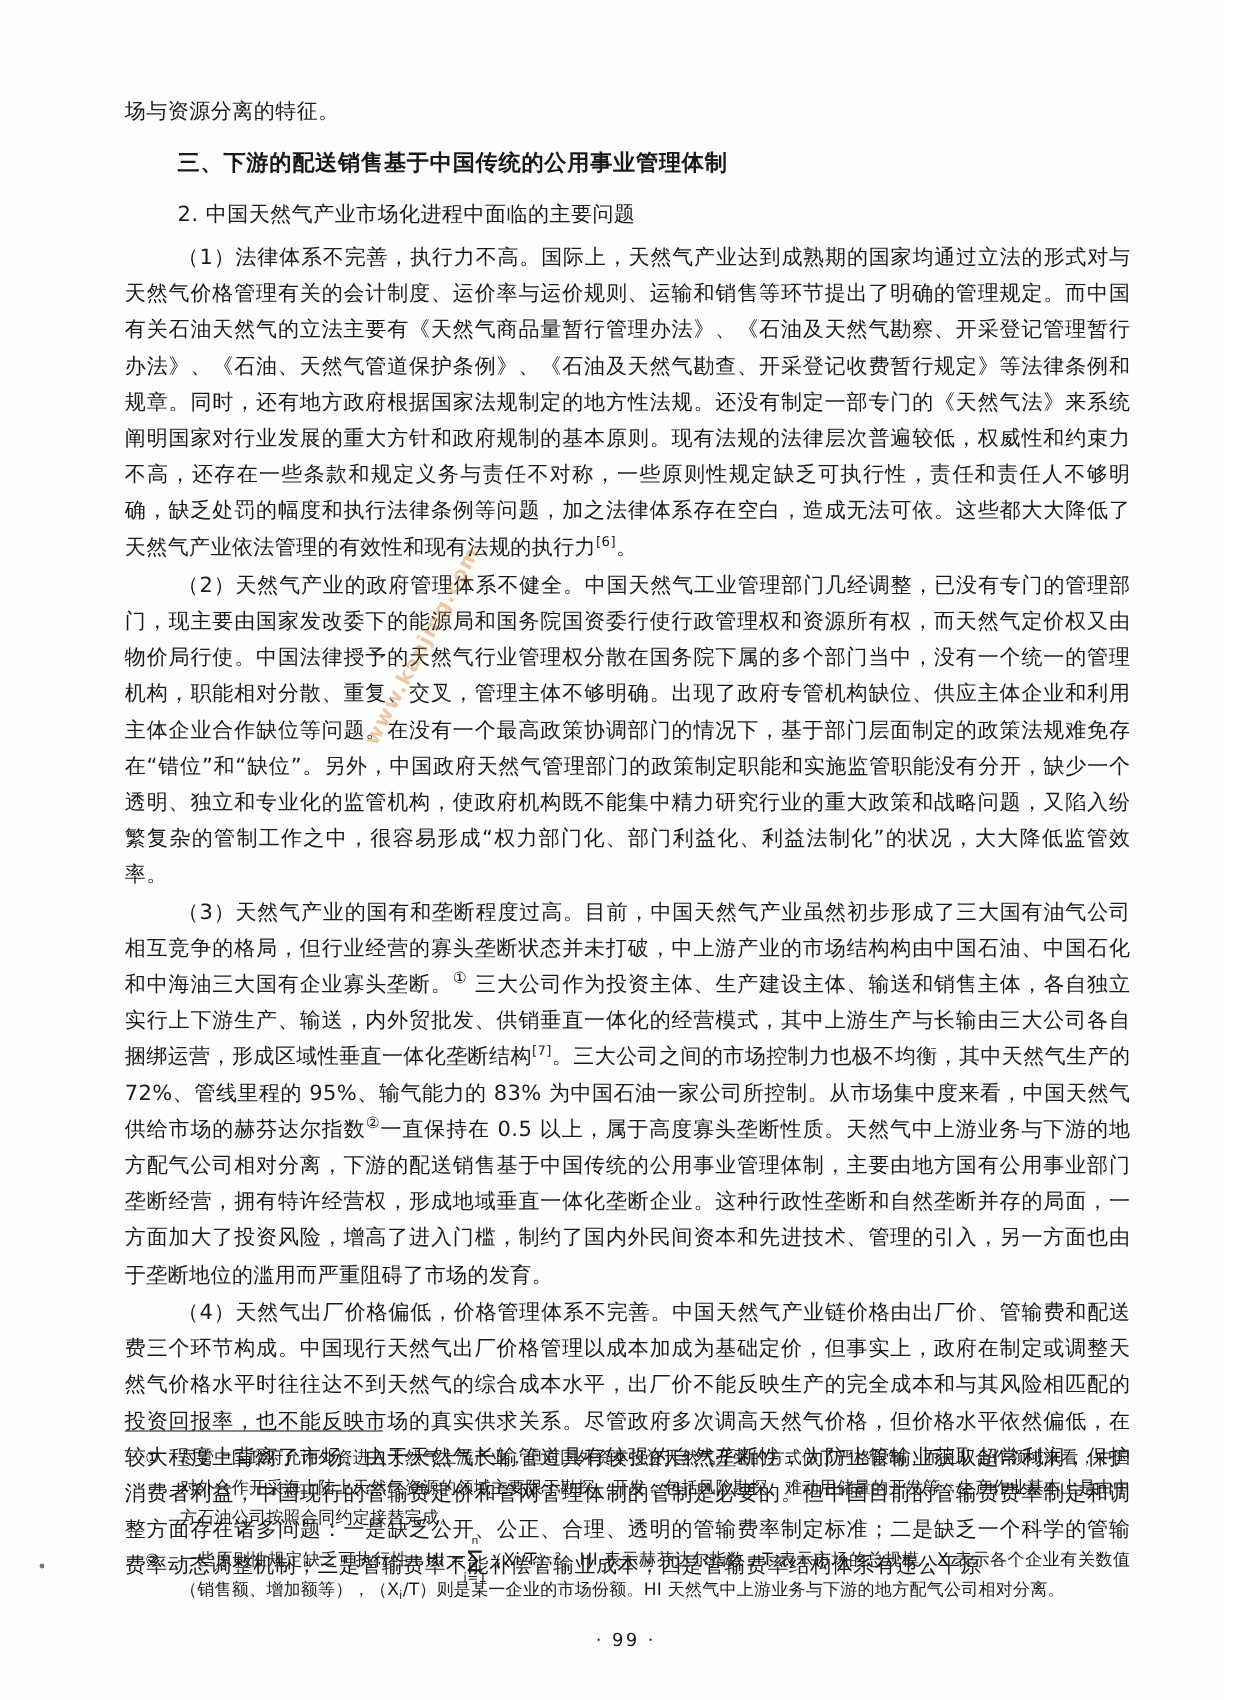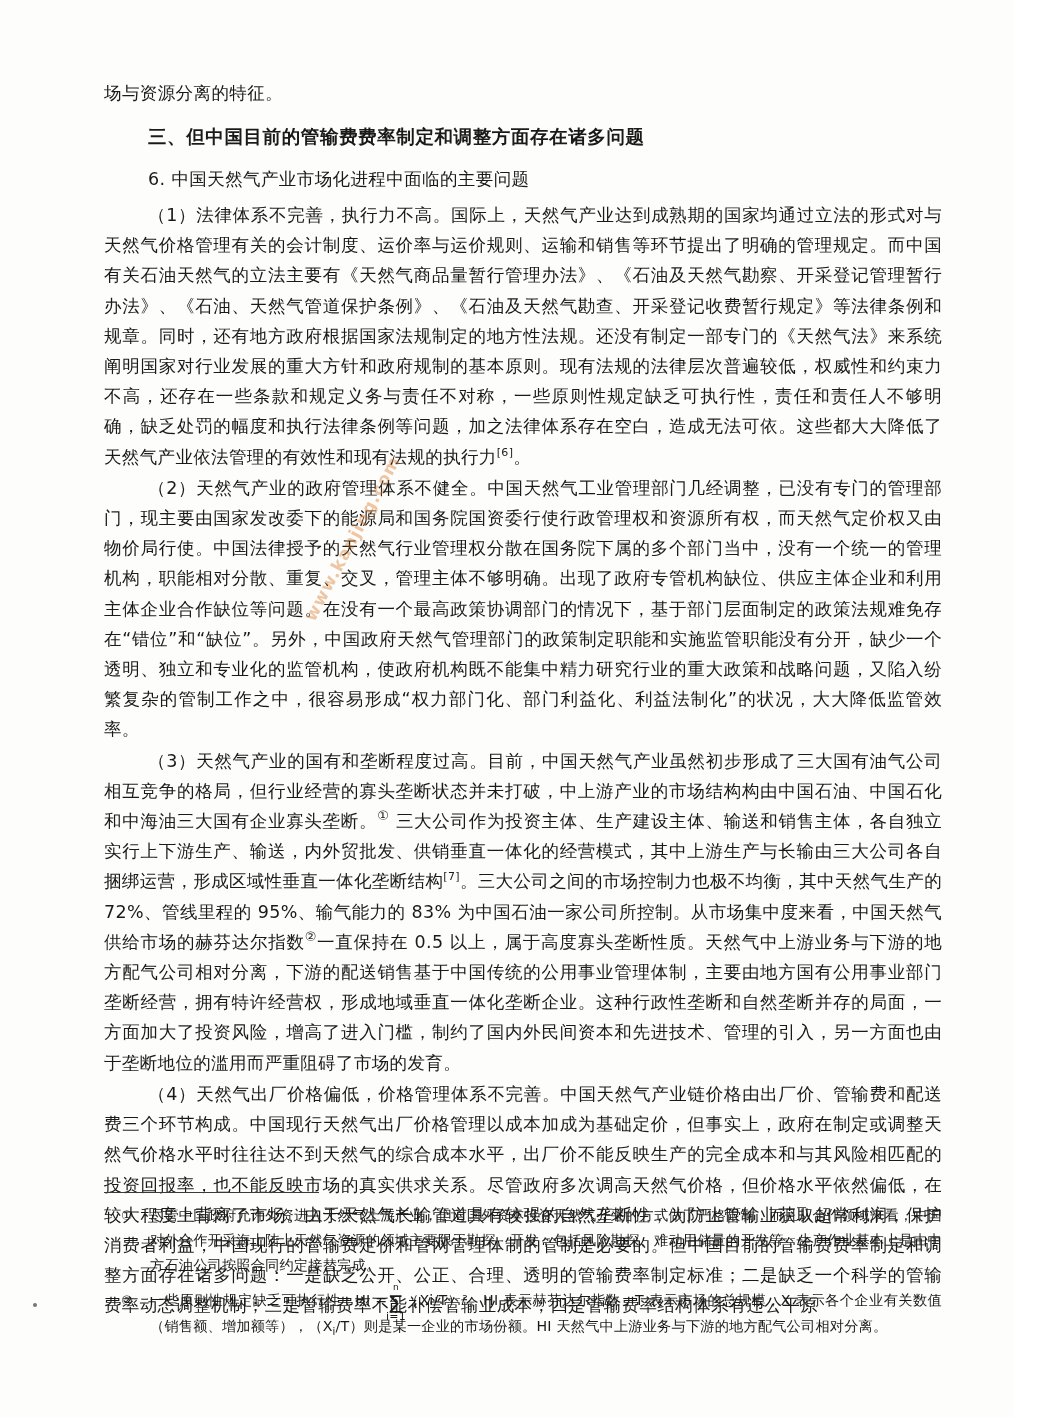--- a/index.html
+++ b/index.html
@@ -171,23 +171,23 @@
 </style>
 </head>
 <body>
 
 <div class="page">
 
   <div class="content">
 
     <p class="line-continue">场与资源分离的特征。</p>
 
-    <h2 class="section-heading">三、但中国目前的管输费费率制定和调整方面存在诸多问题</h2>
-
-    <h3 class="sub-heading">6. 中国天然气产业市场化进程中面临的主要问题</h3>
+    <h2 class="section-heading">三、下游的配送销售基于中国传统的公用事业管理体制</h2>
+
+    <h3 class="sub-heading">2. 中国天然气产业市场化进程中面临的主要问题</h3>
 
     <p class="body-para"><span>（1）法律体系不完善，执行力不高。国际上，天然气产业达到成熟期的国家均通过立法的形式对与天然气价格管理有关的会计制度、运价率与运价规则、运输和销售等环节提出了明确的管理规定。而中国有关石油天然气的立法主要有《天然气商品量暂行管理办法》、《石油及天然气勘察、开采登记管理暂行办法》、《石油、天然气管道保护条例》、《石油及天然气勘查、开采登记收费暂行规定》等法律条例和规章。同时，还有地方政府根据国家法规制定的地方性法规。还没有制定一部专门的《天然气法》来系统阐明国家对行业发展的重大方针和政府规制的基本原则。现有法规的法律层次普遍较低，权威性和约束力不高，还存在一些条款和规定义务与责任不对称，一些原则性规定缺乏可执行性，责任和责任人不够明确，缺乏处罚的幅度和执行法律条例等问题，加之法律体系存在空白，造成无法可依。这些都大大降低了天然气产业依法管理的有效性和现有法规的执行力</span><sup class="ref">[6]</sup>。</p>
 
     <p class="body-para">（2）天然气产业的政府管理体系不健全。中国天然气工业管理部门几经调整，已没有专门的管理部门，现主要由国家发改委下的能源局和国务院国资委行使行政管理权和资源所有权，而天然气定价权又由物价局行使。中国法律授予的天然气行业管理权分散在国务院下属的多个部门当中，没有一个统一的管理机构，职能相对分散、重复、交叉，管理主体不够明确。出现了政府专管机构缺位、供应主体企业和利用主体企业合作缺位等问题。在没有一个最高政策协调部门的情况下，基于部门层面制定的政策法规难免存在“错位”和“缺位”。另外，中国政府天然气管理部门的政策制定职能和实施监管职能没有分开，缺少一个透明、独立和专业化的监管机构，使政府机构既不能集中精力研究行业的重大政策和战略问题，又陷入纷繁复杂的管制工作之中，很容易形成“权力部门化、部门利益化、利益法制化”的状况，大大降低监管效率。</p>
 
     <p class="body-para"><span>（3）天然气产业的国有和垄断程度过高。目前，中国天然气产业虽然初步形成了三大国有油气公司相互竞争的格局，但行业经营的寡头垄断状态并未打破，中上游产业的市场结构构由中国石油、中国石化和中海油三大国有企业寡头垄断。</span><sup class="circled">①</sup>&nbsp;<span>三大公司作为投资主体、生产建设主体、输送和销售主体，各自独立实行上下游生产、输送，内外贸批发、供销垂直一体化的经营模式，其中上游生产与长输由三大公司各自捆绑运营，形成区域性垂直一体化垄断结构</span><sup class="ref">[7]</sup>。<span>三大公司之间的市场控制力也极不均衡，其中天然气生产的 72%、管线里程的 95%、输气能力的 83% 为中国石油一家公司所控制。从市场集中度来看，中国天然气供给市场的赫芬达尔指数</span><sup class="circled">②</sup><span>一直保持在 0.5 以上，属于高度寡头垄断性质。天然气中上游业务与下游的地方配气公司相对分离，下游的配送销售基于中国传统的公用事业管理体制，主要由地方国有公用事业部门垄断经营，拥有特许经营权，形成地域垂直一体化垄断企业。这种行政性垄断和自然垄断并存的局面，一方面加大了投资风险，增高了进入门槛，制约了国内外民间资本和先进技术、管理的引入，另一方面也由于垄断地位的滥用而严重阻碍了市场的发育。</span></p>
 
     <p class="body-para">（4）天然气出厂价格偏低，价格管理体系不完善。中国天然气产业链价格由出厂价、管输费和配送费三个环节构成。中国现行天然气出厂价格管理以成本加成为基础定价，但事实上，政府在制定或调整天然气价格水平时往往达不到天然气的综合成本水平，出厂价不能反映生产的完全成本和与其风险相匹配的投资回报率，也不能反映市场的真实供求关系。尽管政府多次调高天然气价格，但价格水平依然偏低，在较大程度上背离了市场。由于天然气长输管道具有较强的自然垄断性，为防止管输业获取超常利润，保护消费者利益，中国现行的管输费定价和管网管理体制的管制是必要的。但中国目前的管输费费率制定和调整方面存在诸多问题：一是缺乏公开、公正、合理、透明的管输费率制定标准；二是缺乏一个科学的管输费率动态调整机制；三是管输费率不能补偿管输业成本；四是管输费率结构体系有违公平原</p>
 
   </div>
@@ -205,14 +205,15 @@
 
     <div class="footnote">
       <div class="marker">②</div>
       <div class="fn-text"><span>一些原则性规定缺乏可执行性：HI =</span><span class="formula"><span class="sigma">∑<span class="sig-top">n</span><span class="sig-bot">i=1</span></span></span><span>（Xi/T）²。HI 表示赫芬达尔指数，T 表示市场的总规模，X 表示各个企业有关数值（销售额、增加额等），（X</span><sub class="sm">i</sub><span>/T）则是某一企业的市场份额。HI 天然气中上游业务与下游的地方配气公司相对分离。</span></div>
     </div>
 
   </div>
 
   <div class="edge-mark"></div>
 
+  <div class="page-number">· 99 ·</div>
 
 </div>
 
 </body></html>

